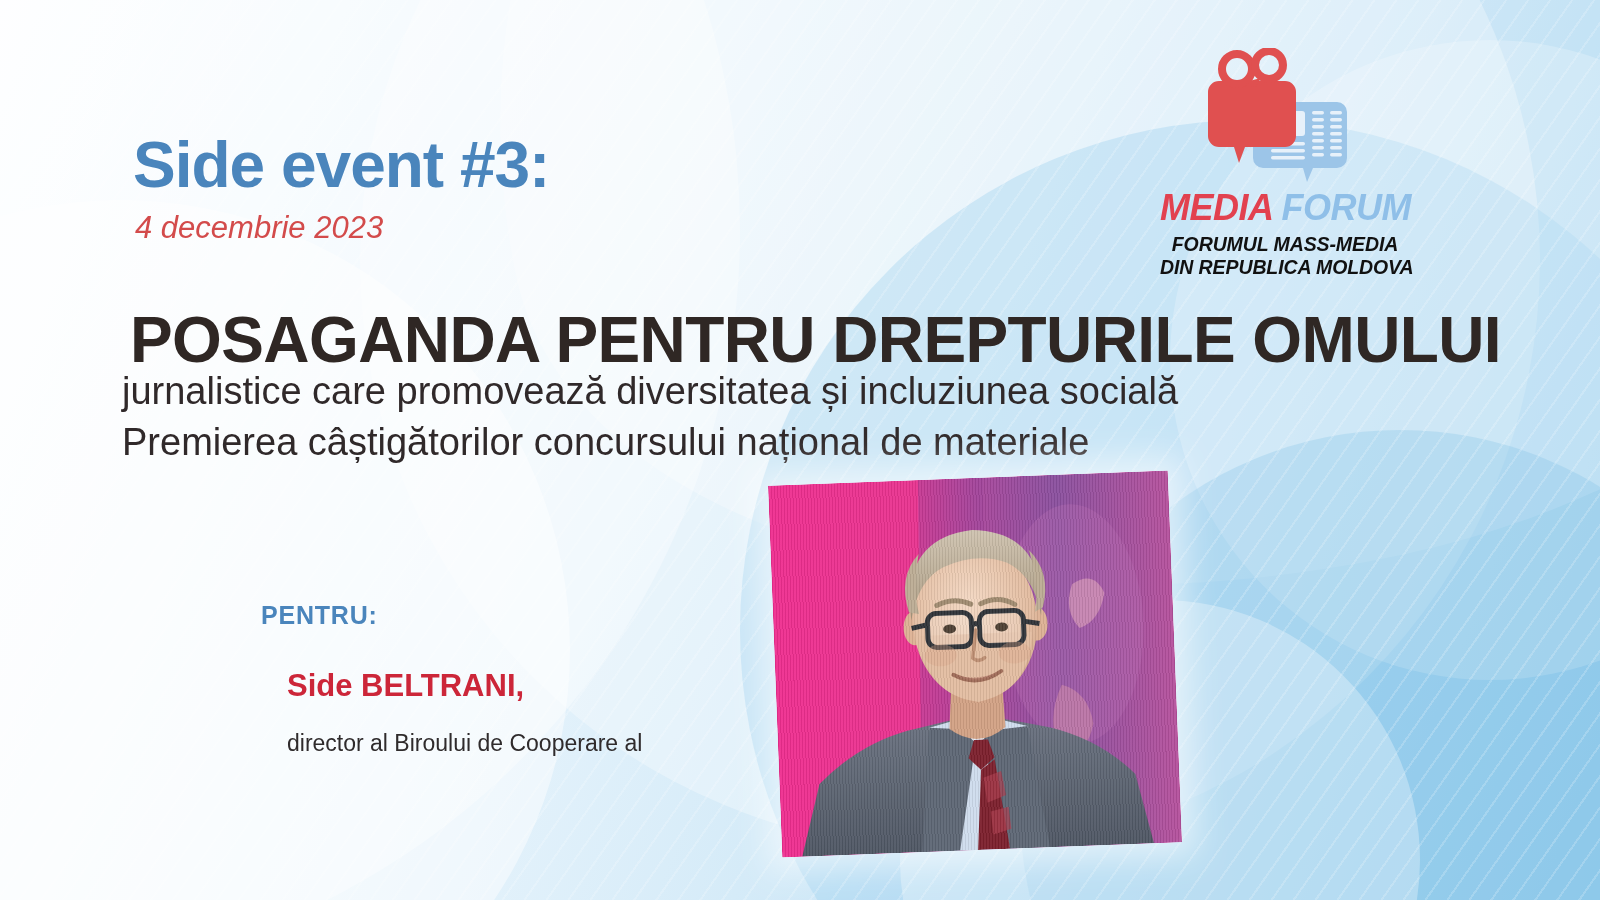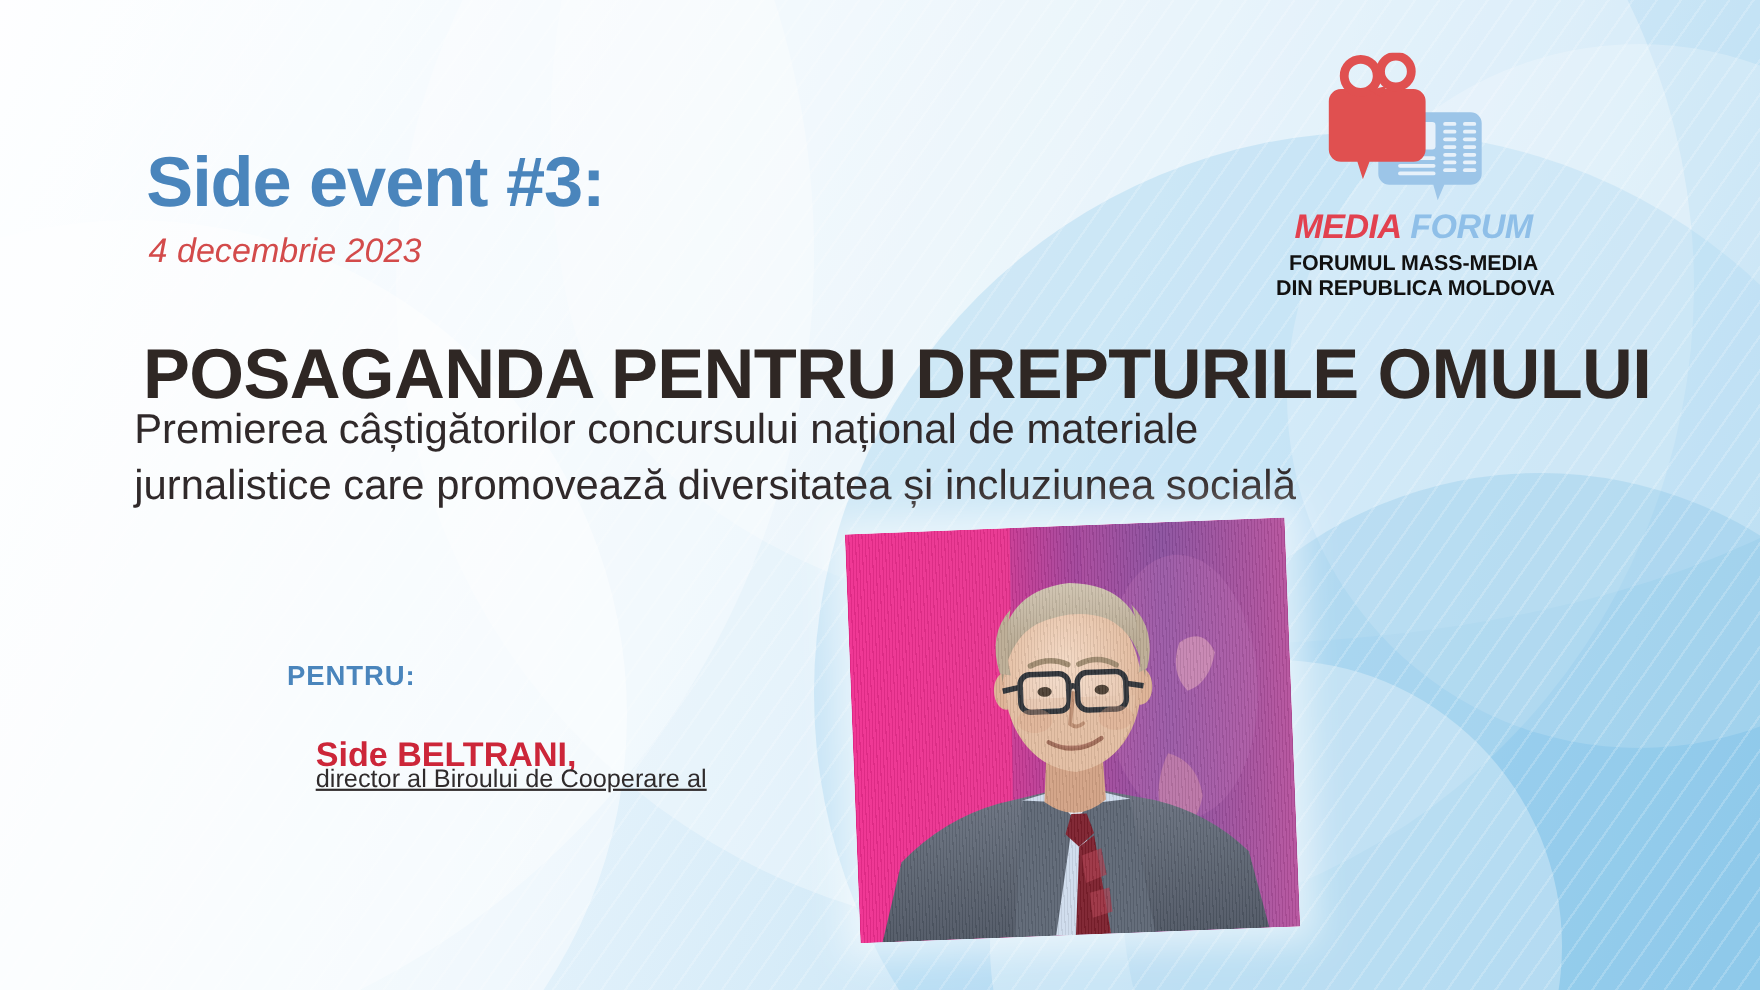--- a/index.html
+++ b/index.html
@@ -143,27 +143,26 @@
     left: 287px;
     top: 668px;
     font-size: 31px;
     font-weight: 700;
     color: #cc2639;
     white-space: nowrap;
   }
   .guest-role {
     position: absolute;
     left: 287px;
-    top: 692px;
+    top: 728px;
     font-size: 23px;
     font-weight: 400;
     color: #2f2b2c;
     line-height: 1.32;
     white-space: nowrap;
-    text-decoration: underline;
   }
 
   
   .portrait-wrap {
     position: absolute;
     left: 775px;
     top: 478px;
     width: 400px;
     height: 372px;
     transform: rotate(-2.2deg);
@@ -204,37 +203,38 @@
     text-align: center;
   }
   .logo-mark {
     position: relative;
     width: 200px;
     height: 136px;
     margin: 0 auto 6px auto;
   }
   .logo-mark svg { display: block; }
   .logo-word {
-    font-size: 31px;
+    font-size: 36px;
     font-weight: 700;
     font-style: italic;
     letter-spacing: -0.5px;
     line-height: 1;
     white-space: nowrap;
   }
   .logo-word .m1 { color: #e2414f; }
   .logo-word .m2 { color: #8fbfe8; }
   .logo-sub {
     margin-top: 7px;
     font-size: 19.5px;
     font-weight: 700;
     letter-spacing: -0.1px;
     color: #111111;
     line-height: 1.18;
     white-space: nowrap;
+    font-style: italic;
   }
 </style>
 </head>
 <body>
 
 <div id="poster">
 
   <div class="bg-layer">
     <div class="circ c7"></div>
     <div class="swoosh"></div>
@@ -245,22 +245,22 @@
     <div class="circ c6"></div>
     <div class="circ c3"></div>
     <div class="stripes"></div>
   </div>
 
   <div class="kicker">Side event #3:</div>
   <div class="date">4 decembrie 2023</div>
 
   <div class="headline">POSAGANDA PENTRU DREPTURILE OMULUI</div>
   <div class="subhead">
+    <div>jurnalistice care promovează diversitatea și incluziunea socială</div>
     <div>Premierea câștigătorilor concursului național de materiale</div>
-    <div>jurnalistice care promovează diversitatea și incluziunea socială</div>
   </div>
 
   <div class="invitat">PENTRU:</div>
   <div class="guest-name">Side BELTRANI,</div>
   <div class="guest-role">
     <div>director al Biroului de Cooperare al</div>
   </div>
 
   <div class="portrait-wrap">
     <div class="portrait-glow"></div>

